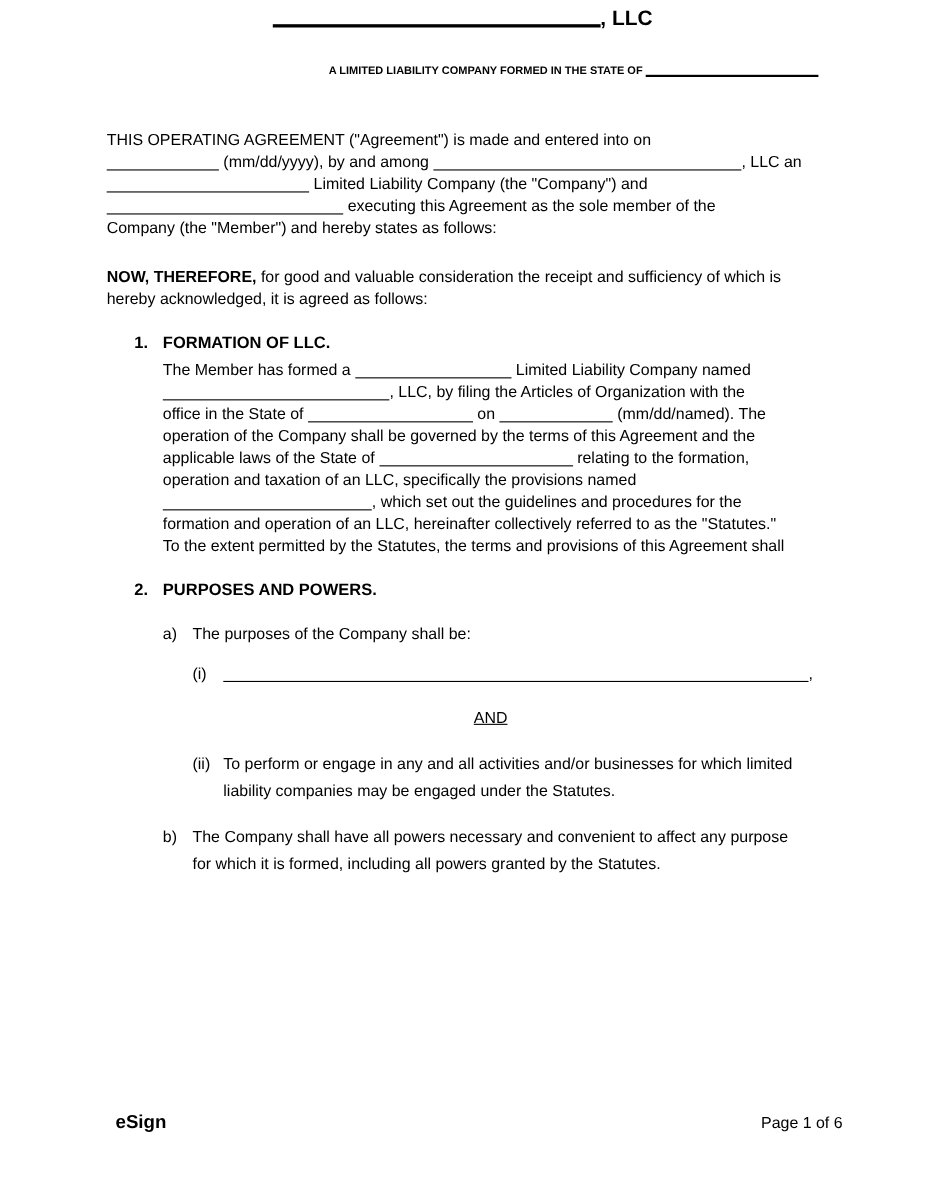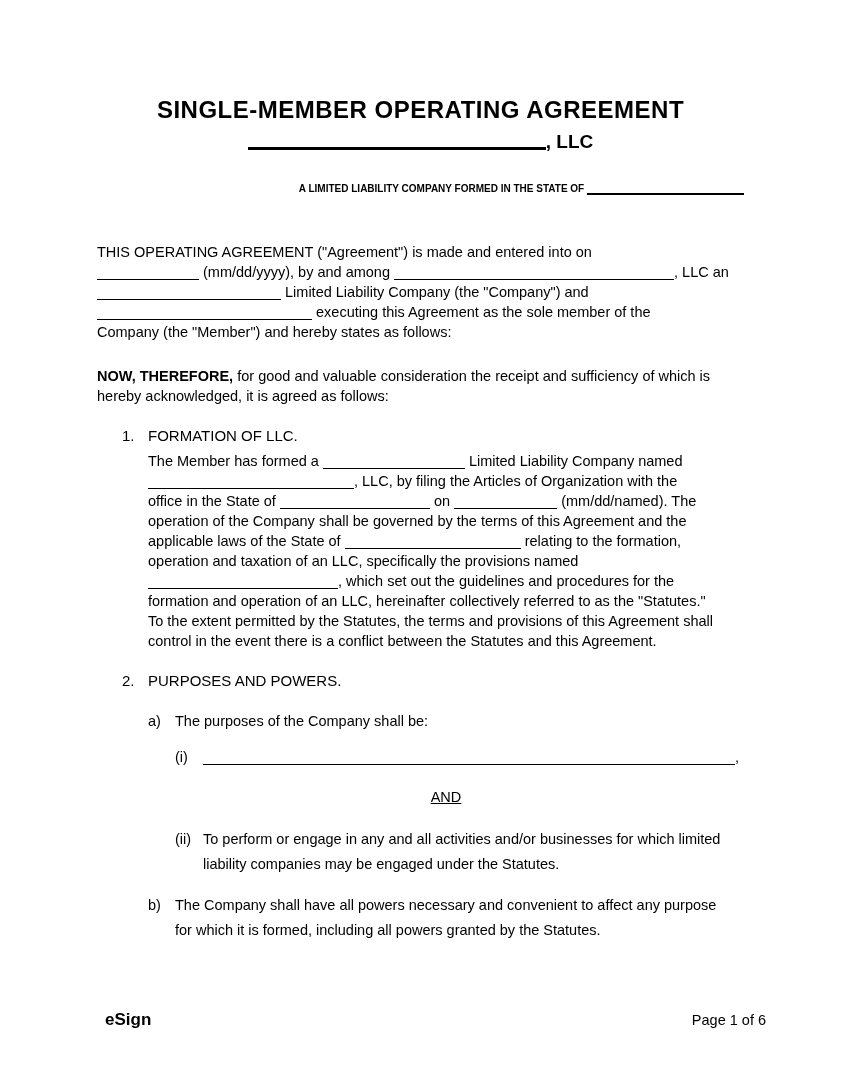--- a/index.html
+++ b/index.html
@@ -23,21 +23,21 @@
   
   .blank    { display:inline-block; height:10px; border-bottom:1px solid #000; margin-bottom:-3px; }
   .blank-lg { display:inline-block; width:298px; height:18px; border-bottom:3px solid #000; margin-bottom:-2px; }
   .blank-md { display:inline-block; width:157px; height:12px; border-bottom:2px solid #000; margin-bottom:-3px; }
 
   
   .tline { white-space:nowrap; }
   .bseg  { font-weight:bold; }
   .para-intro { margin-top:44px; }
   .para-now   { margin-top:24px; }
-  .sec-heading { font-weight:normal; font-size:15px; line-height:20px; margin-left:25px; white-space:nowrap; }
+  .sec-heading { font-weight:bold; font-size:15px; line-height:20px; margin-left:25px; white-space:nowrap; }
   .sec-heading .num { display:inline-block; width:26px; }
   .h1 { margin-top:20px; }
   .sec1-body { margin-top:5px; margin-left:51px; }
   .h2 { margin-top:20px; }
 
   .item { margin-left:51px; white-space:nowrap; }
   .item .ilabel { display:inline-block; width:27px; vertical-align:top; }
   .item .itext  { display:inline-block; vertical-align:top; }
   .item-a { margin-top:20px; }
   .item-b { margin-top:16px; line-height:25px; }
@@ -54,21 +54,20 @@
   .footer { position:absolute; left:0; right:0; top:1010px; display:flex; justify-content:space-between; align-items:baseline; padding:0 75px 0 105px; }
   .brand { font-size:17px; font-weight:bold; }
   .page-num { font-size:14.5px;margin-left:12px; }
 </style>
 </head>
 <body>
 
 <div class="page">
   <div class="content">
 
-    <div class="doc-title">SINGLE-MEMBER OPERATING AGREEMENT</div>
 
     <div class="llc-line">
       <span class="blank-lg"></span><span>, LLC</span>
     </div>
 
     <div class="subtitle">
       <span>A LIMITED LIABILITY COMPANY FORMED IN THE STATE OF</span>
       <span class="blank-md"></span>
     </div>
 
@@ -92,21 +91,20 @@
     <div class="sec1-body">
         <div class="tline"><span>The Member has formed a </span><span class="blank" style="width: 142px;"></span><span> Limited Liability Company named</span></div>
         <div class="tline"><span class="blank" style="width: 206px;"></span><span>, LLC, by filing the Articles of Organization with the</span></div>
         <div class="tline"><span>office in the State of </span><span class="blank" style="width: 150px;"></span><span> on </span><span class="blank" style="width: 103px;"></span><span> (mm/dd/named). The</span></div>
         <div class="tline"><span>operation of the Company shall be governed by the terms of this Agreement and the</span></div>
         <div class="tline"><span>applicable laws of the State of </span><span class="blank" style="width: 176px;"></span><span> relating to the formation,</span></div>
         <div class="tline"><span>operation and taxation of an LLC, specifically the provisions named</span></div>
         <div class="tline"><span class="blank" style="width: 190px;"></span><span>, which set out the guidelines and procedures for the</span></div>
         <div class="tline"><span>formation and operation of an LLC, hereinafter collectively referred to as the "Statutes."</span></div>
         <div class="tline"><span>To the extent permitted by the Statutes, the terms and provisions of this Agreement shall</span></div>
-        <div class="tline"><span>control in the event there is a conflict between the Statutes and this Agreement.</span></div>
       </div>
 
     <div class="sec-heading h2">
       <span class="num">2.</span><span>PURPOSES AND POWERS.</span>
     </div>
 
     <div class="item item-a">
       <span class="ilabel">a)</span><span class="itext">The purposes of the Company shall be:</span>
     </div>
 

